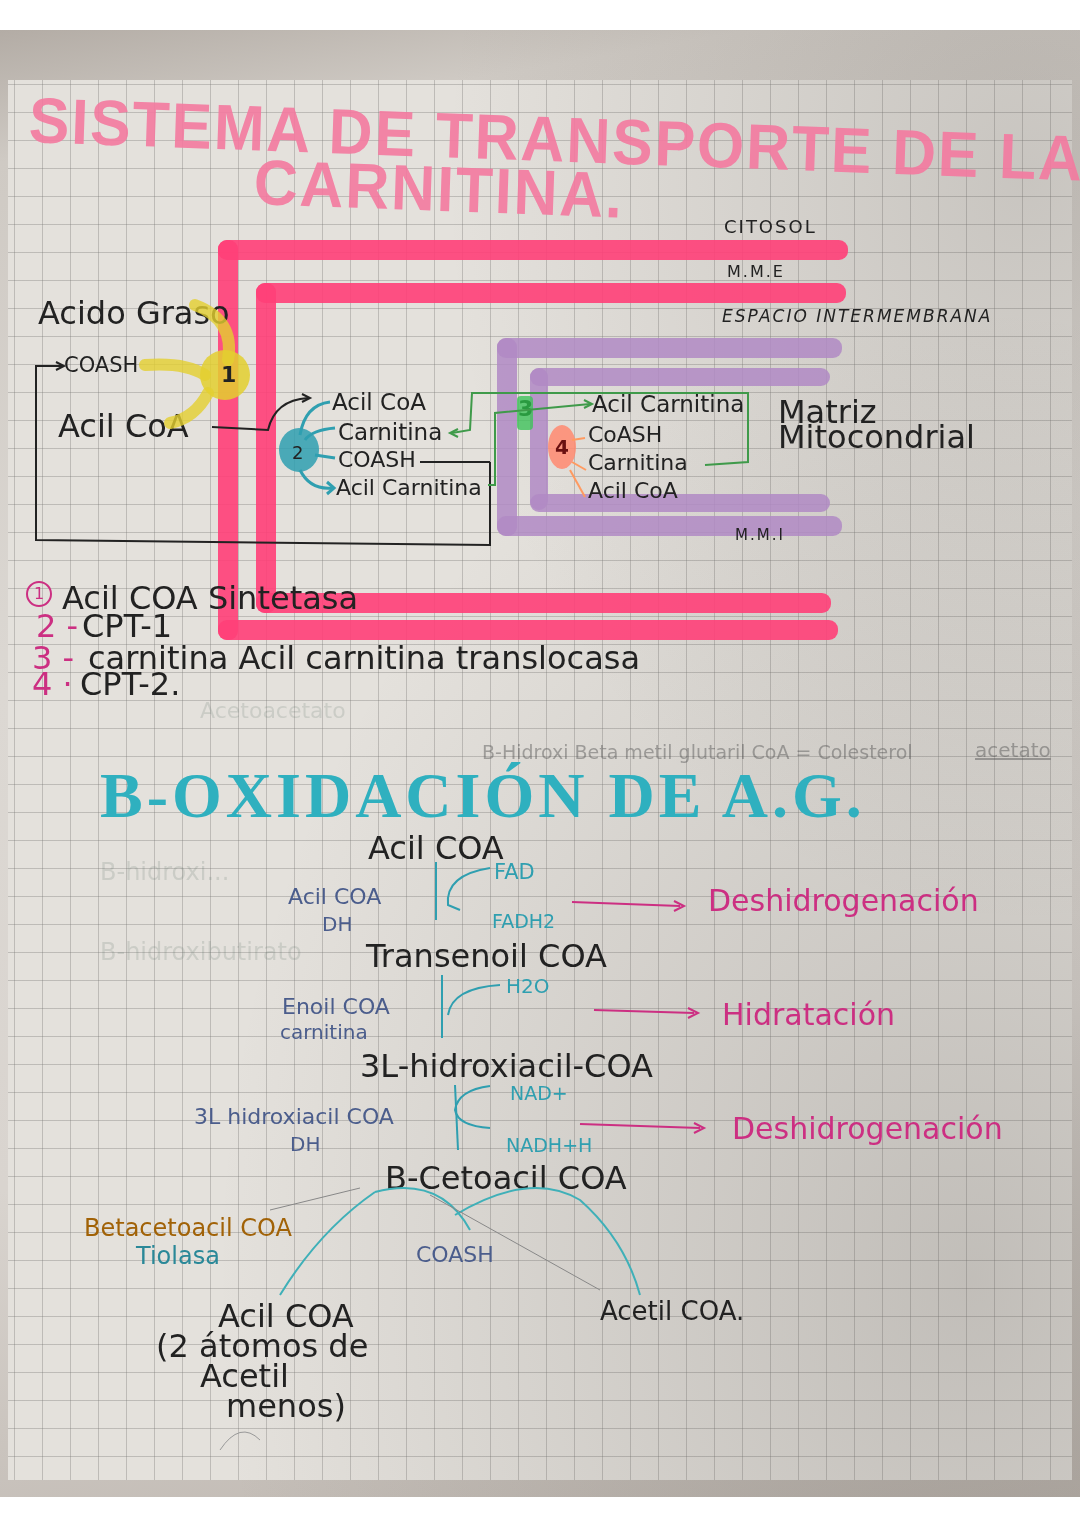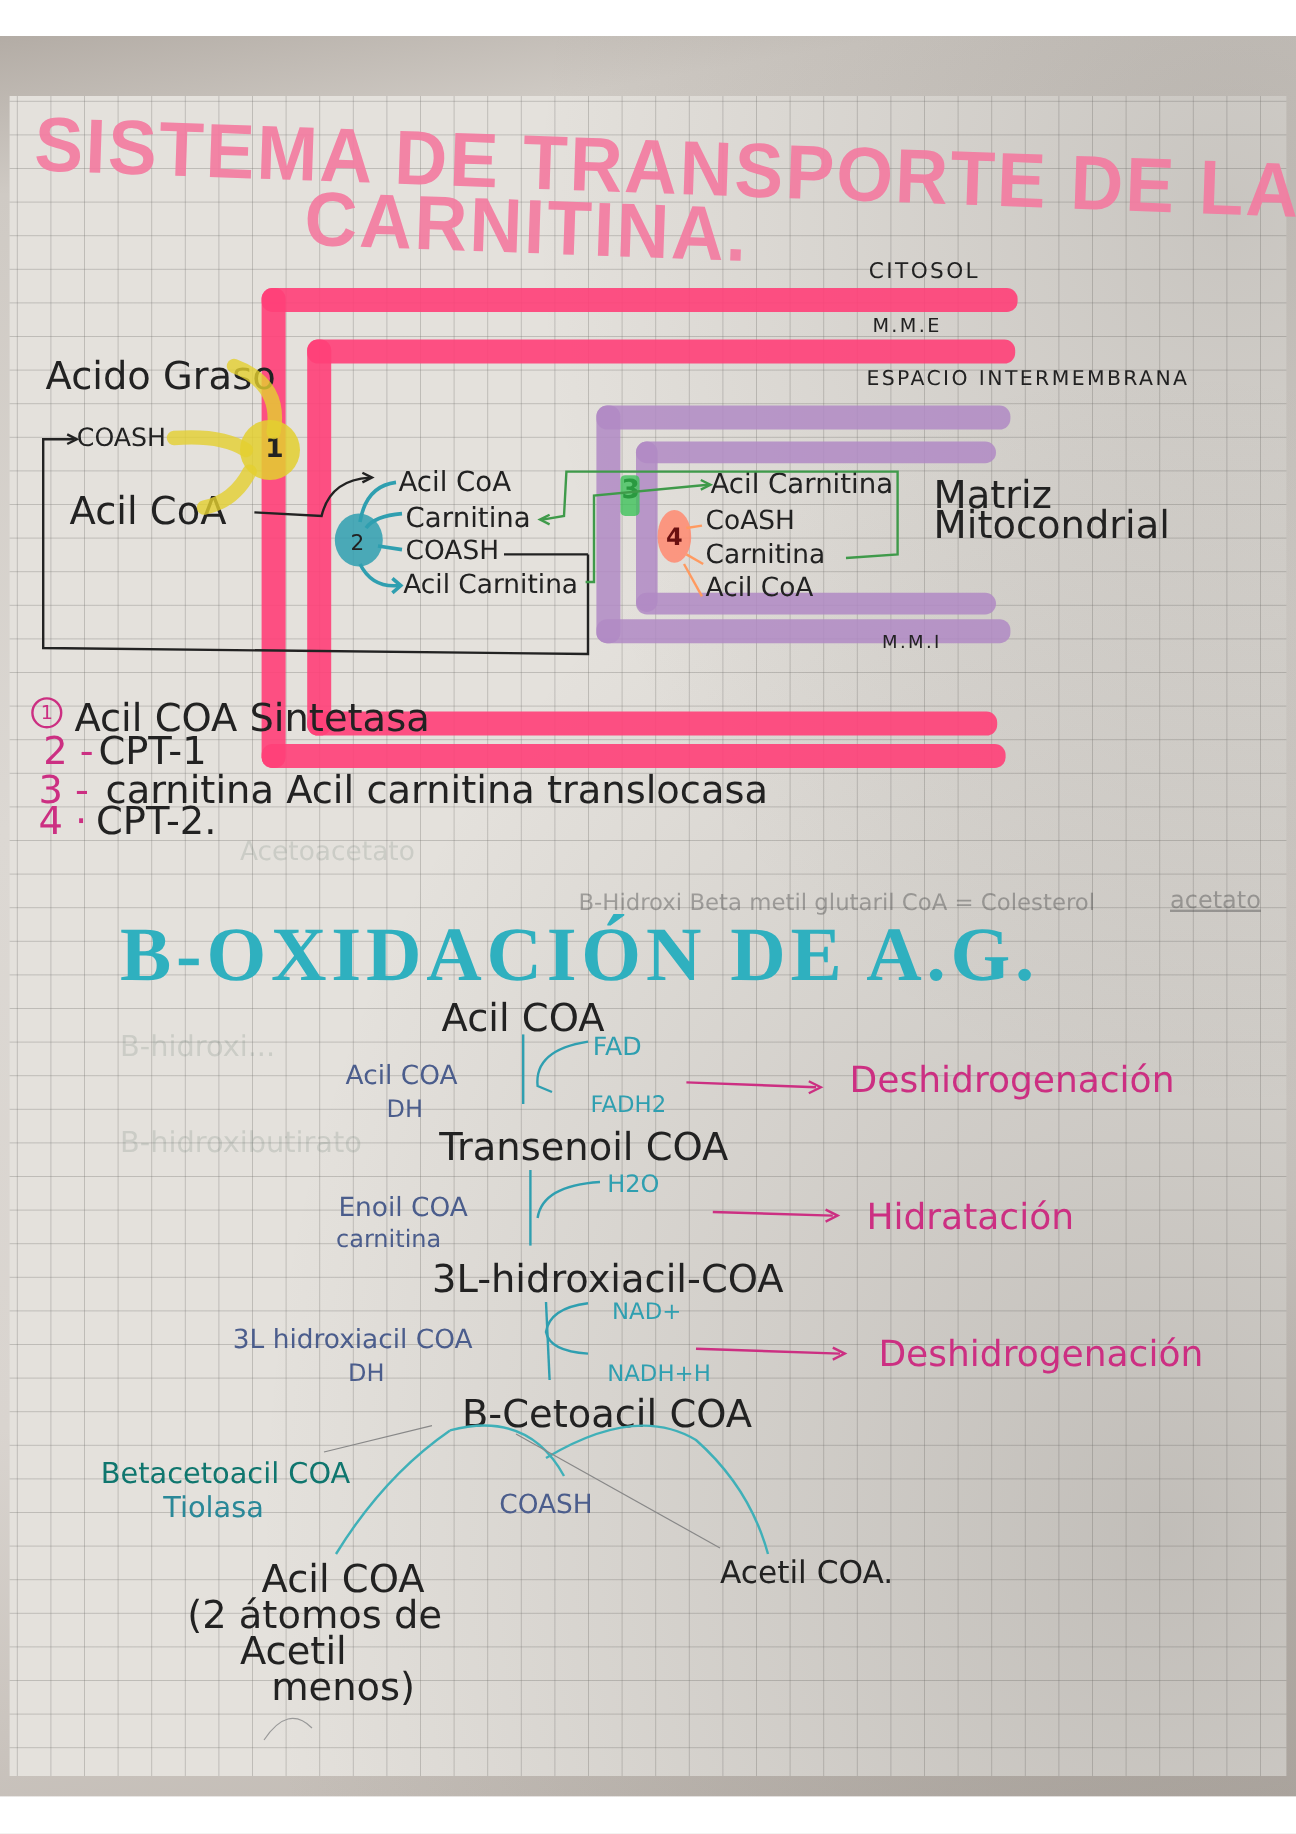--- a/index.html
+++ b/index.html
@@ -77,21 +77,21 @@
   <div class="bar purple" style="left:497px; top:338px; width:345px; height:20px;"></div>
   <div class="bar purple" style="left:497px; top:338px; width:20px; height:198px;"></div>
   <div class="bar purple" style="left:497px; top:516px; width:345px; height:20px;"></div>
   <div class="bar purple" style="left:530px; top:368px; width:300px; height:18px;"></div>
   <div class="bar purple" style="left:530px; top:368px; width:18px; height:142px;"></div>
   <div class="bar purple" style="left:530px; top:494px; width:300px; height:18px;"></div>
 </div>
 
 <div class="t label-sm" style="left:724px; top:218px;">CITOSOL</div>
 <div class="t label-sm" style="left:727px; top:264px; font-size:16px;">M.M.E</div>
-<div class="t label-sm" style="left:722px; top:308px; font-size:17px;">ESPACIO INTERMEMBRANA</div>
+<div class="t label-sm" style="left:722px; top:308px; font-size:17px;font-style:italic;">ESPACIO INTERMEMBRANA</div>
 <div class="t lbl" style="left:778px; top:396px;">Matriz</div>
 <div class="t lbl" style="left:778px; top:421px;">Mitocondrial</div>
 <div class="t label-sm" style="left:735px; top:528px; font-size:15px;">M.M.I</div>
 
 <div class="blob" style="left:200px; top:350px; width:50px; height:50px; background:#e3cf2f; opacity:0.85;"></div>
 <div class="t" style="left:221px; top:364px; font-size:22px; font-weight:bold; color:#222;">1</div>
 <div class="blob" style="left:279px; top:428px; width:40px; height:44px; background:#2f9fb0; opacity:0.85;"></div>
 <div class="t" style="left:292px; top:444px; font-size:18px; color:#222;">2</div>
 <div class="bar" style="left:517px; top:396px; width:16px; height:34px; background:#3fc25a; opacity:0.8; border-radius:4px;"></div>
 <div class="t" style="left:518px; top:398px; font-size:22px; font-weight:bold; color:#2a9a40;">3</div>
@@ -171,21 +171,21 @@
 <div class="t magenta" style="left:722px; top:1000px; font-size:30px;">Hidratación</div>
 
 <div class="t lbl" style="left:360px; top:1050px;">3L-hidroxiacil-COA</div>
 <div class="t lbl blue" style="left:194px; top:1106px; font-size:22px;">3L hidroxiacil COA</div>
 <div class="t lbl blue" style="left:290px; top:1134px; font-size:20px;">DH</div>
 <div class="t lbl teal" style="left:510px; top:1084px; font-size:19px;">NAD+</div>
 <div class="t lbl teal" style="left:506px; top:1136px; font-size:19px;">NADH+H</div>
 <div class="t magenta" style="left:732px; top:1114px; font-size:30px;">Deshidrogenación</div>
 
 <div class="t lbl" style="left:372px; top:1162px;margin-left:13px;">B-Cetoacil COA</div>
-<div class="t lbl teal" style="left:84px; top:1216px; font-size:24px; color:#0f766e;">Betacetoacil COA</div>
+<div class="t lbl teal" style="left:84px; top:1216px; font-size:24px; color:#a16207;">Betacetoacil COA</div>
 <div class="t lbl teal" style="left:136px; top:1244px; font-size:24px; color:#2a8898;">Tiolasa</div>
 <div class="t lbl blue" style="left:416px; top:1244px; font-size:22px;">COASH</div>
 <div class="t lbl" style="left:600px; top:1298px; font-size:26px;">Acetil COA.</div>
 <div class="t lbl" style="left:218px; top:1300px;">Acil COA</div>
 <div class="t lbl" style="left:156px; top:1330px;">(2 átomos de</div>
 <div class="t lbl" style="left:200px; top:1360px;">Acetil</div>
 <div class="t lbl" style="left:226px; top:1390px;">menos)</div>
 
 <svg class="overlay" width="1080" height="1528">
 

